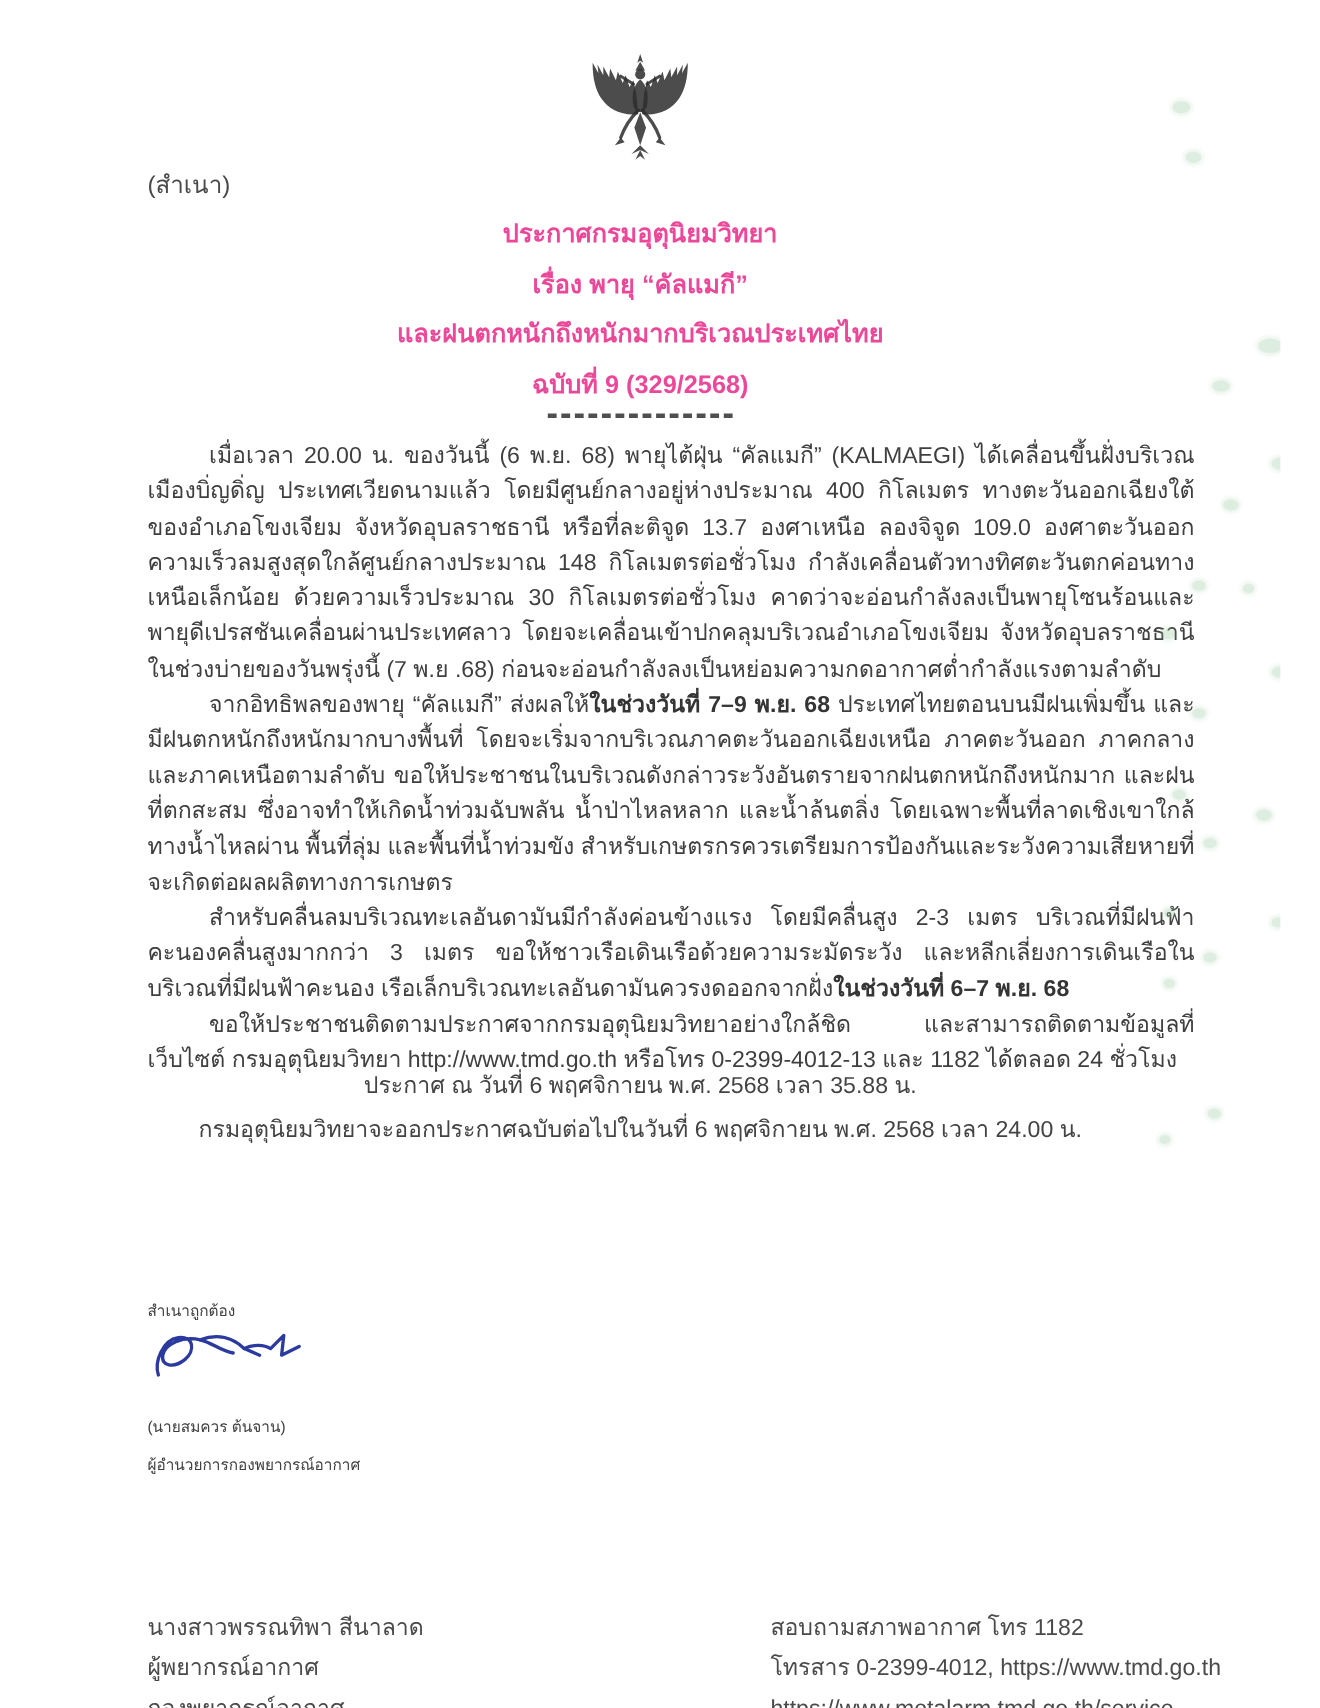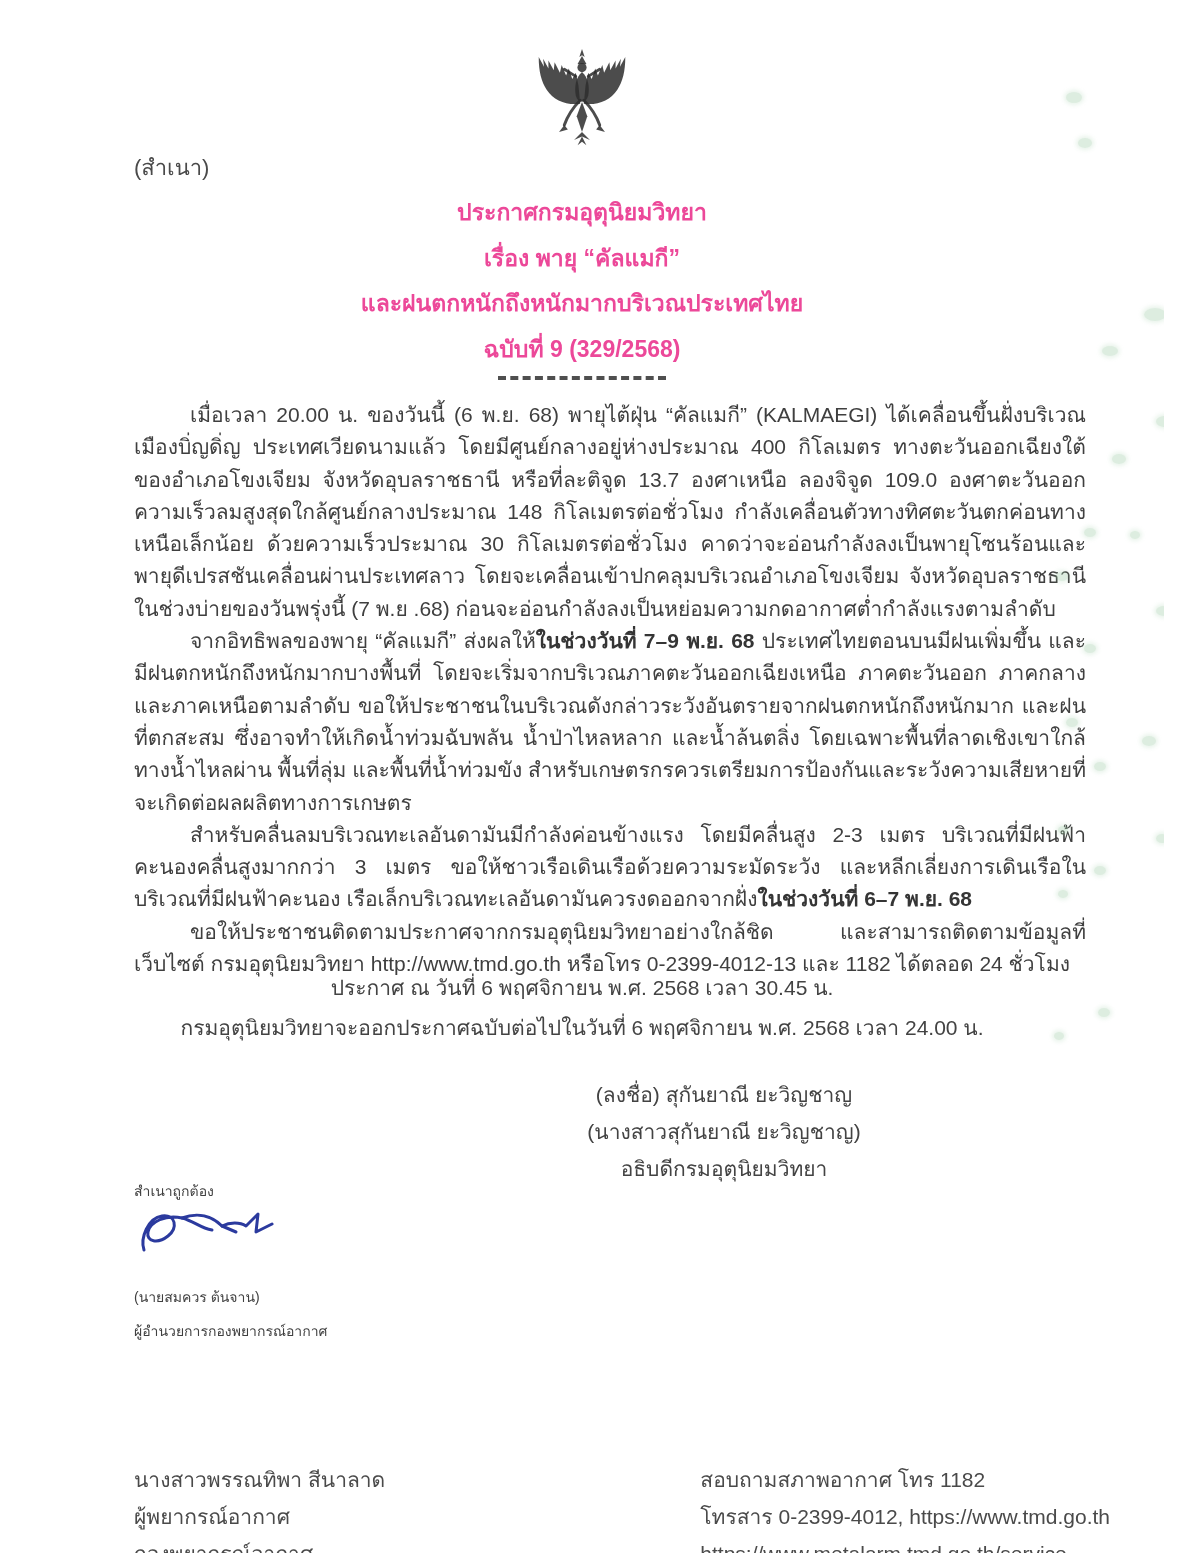--- a/index.html
+++ b/index.html
@@ -110,29 +110,24 @@
   <div class="divider"></div>
 
   <div class="doc-body">
     <p><span>เมื่อเวลา 20.00 น. ของวันนี้ (6 พ.ย. 68) พายุไต้ฝุ่น “คัลแมกี” (KALMAEGI) ได้เคลื่อนขึ้นฝั่งบริเวณเมืองบิ่ญดิ่ญ ประเทศเวียดนามแล้ว โดยมีศูนย์กลางอยู่ห่างประมาณ 400 กิโลเมตร ทางตะวันออกเฉียงใต้ของอำเภอโขงเจียม จังหวัดอุบลราชธานี หรือที่ละติจูด 13.7 องศาเหนือ ลองจิจูด 109.0 องศาตะวันออก ความเร็วลมสูงสุดใกล้ศูนย์กลางประมาณ 148 กิโลเมตรต่อชั่วโมง กำลังเคลื่อนตัวทางทิศตะวันตกค่อนทางเหนือเล็กน้อย ด้วยความเร็วประมาณ 30 กิโลเมตรต่อชั่วโมง คาดว่าจะอ่อนกำลังลงเป็นพายุโซนร้อนและพายุดีเปรสชันเคลื่อนผ่านประเทศลาว โดยจะเคลื่อนเข้าปกคลุมบริเวณอำเภอโขงเจียม จังหวัดอุบลราชธานีในช่วงบ่ายของวันพรุ่งนี้ (7 พ.ย .68) ก่อนจะอ่อนกำลังลงเป็นหย่อมความกดอากาศต่ำกำลังแรงตามลำดับ</span></p>
     <p><span>จากอิทธิพลของพายุ “คัลแมกี” ส่งผลให้</span><span class="seg-bold">ในช่วงวันที่ 7–9 พ.ย. 68</span><span> ประเทศไทยตอนบนมีฝนเพิ่มขึ้น และมีฝนตกหนักถึงหนักมากบางพื้นที่ โดยจะเริ่มจากบริเวณภาคตะวันออกเฉียงเหนือ ภาคตะวันออก ภาคกลาง และภาคเหนือตามลำดับ ขอให้ประชาชนในบริเวณดังกล่าวระวังอันตรายจากฝนตกหนักถึงหนักมาก และฝนที่ตกสะสม ซึ่งอาจทำให้เกิดน้ำท่วมฉับพลัน น้ำป่าไหลหลาก และน้ำล้นตลิ่ง โดยเฉพาะพื้นที่ลาดเชิงเขาใกล้ทางน้ำไหลผ่าน พื้นที่ลุ่ม และพื้นที่น้ำท่วมขัง สำหรับเกษตรกรควรเตรียมการป้องกันและระวังความเสียหายที่จะเกิดต่อผลผลิตทางการเกษตร</span></p>
     <p><span>สำหรับคลื่นลมบริเวณทะเลอันดามันมีกำลังค่อนข้างแรง โดยมีคลื่นสูง 2-3 เมตร บริเวณที่มีฝนฟ้าคะนองคลื่นสูงมากกว่า 3 เมตร ขอให้ชาวเรือเดินเรือด้วยความระมัดระวัง และหลีกเลี่ยงการเดินเรือในบริเวณที่มีฝนฟ้าคะนอง เรือเล็กบริเวณทะเลอันดามันควรงดออกจากฝั่ง</span><span class="seg-bold">ในช่วงวันที่ 6–7 พ.ย. 68</span></p>
     <p><span>ขอให้ประชาชนติดตามประกาศจากกรมอุตุนิยมวิทยาอย่างใกล้ชิด และสามารถติดตามข้อมูลที่เว็บไซต์ กรมอุตุนิยมวิทยา http://www.tmd.go.th หรือโทร 0-2399-4012-13 และ 1182 ได้ตลอด 24 ชั่วโมง</span></p>
   </div>
 
   <div class="issued">
-    <div>ประกาศ ณ วันที่ 6 พฤศจิกายน พ.ศ. 2568 เวลา 30.45 น.</div>
+    <div>ประกาศ ณ วันที่ 6 พฤศจิกายน พ.ศ. 2568 เวลา 35.88 น.</div>
     <div>กรมอุตุนิยมวิทยาจะออกประกาศฉบับต่อไปในวันที่ 6 พฤศจิกายน พ.ศ. 2568 เวลา 24.00 น.</div>
   </div>
 
-  <div class="sign-block">
-    <div>(ลงชื่อ) สุกันยาณี ยะวิญชาญ</div>
-    <div>(นางสาวสุกันยาณี ยะวิญชาญ)</div>
-    <div>อธิบดีกรมอุตุนิยมวิทยา</div>
-  </div>
 
   <div class="cert-block">
     <div>สำเนาถูกต้อง</div>
     <span class="cert-sig">
       <svg width="150" height="52" viewBox="0 0 150 52" aria-hidden="true">
         <g fill="none" stroke="#2b3a9e" stroke-width="3" stroke-linecap="round" stroke-linejoin="round">
           <path d="M6,40 C2,28 10,8 24,6 C38,4 40,18 30,26 C20,34 8,32 10,22 C12,12 28,4 44,8 C56,11 62,18 74,20"></path>
           <path d="M44,8 C60,2 74,6 84,16 L98,22"></path>
           <path d="M84,16 C92,12 102,12 108,16 L120,4 L118,22 L134,14"></path>
         </g>

